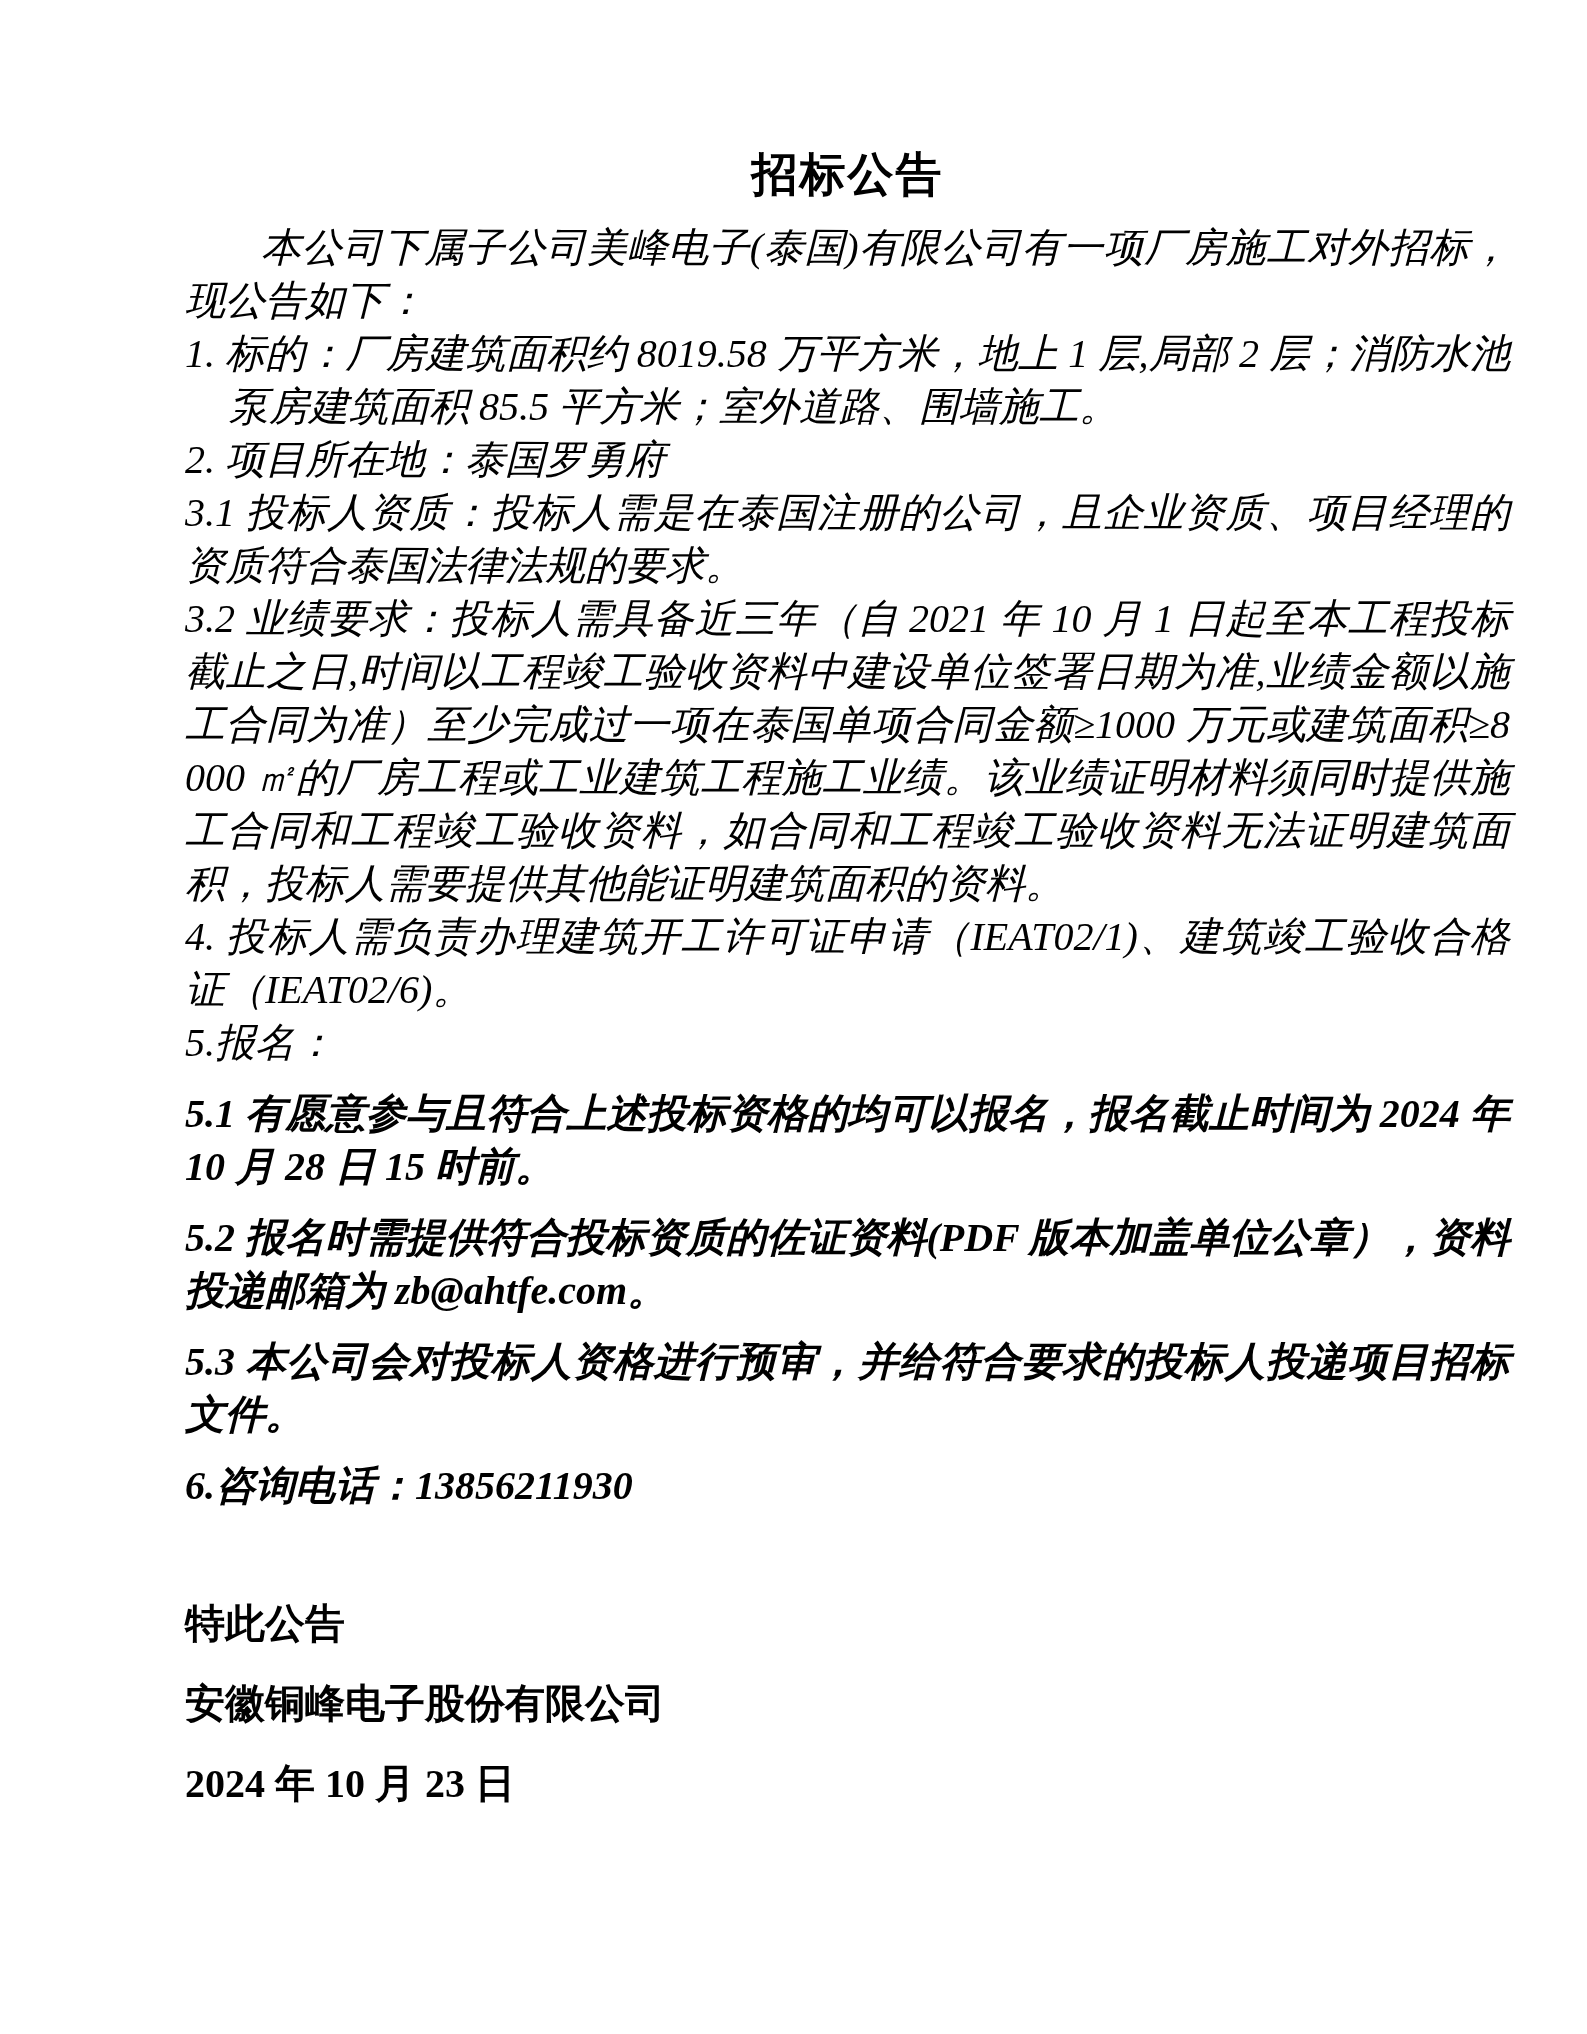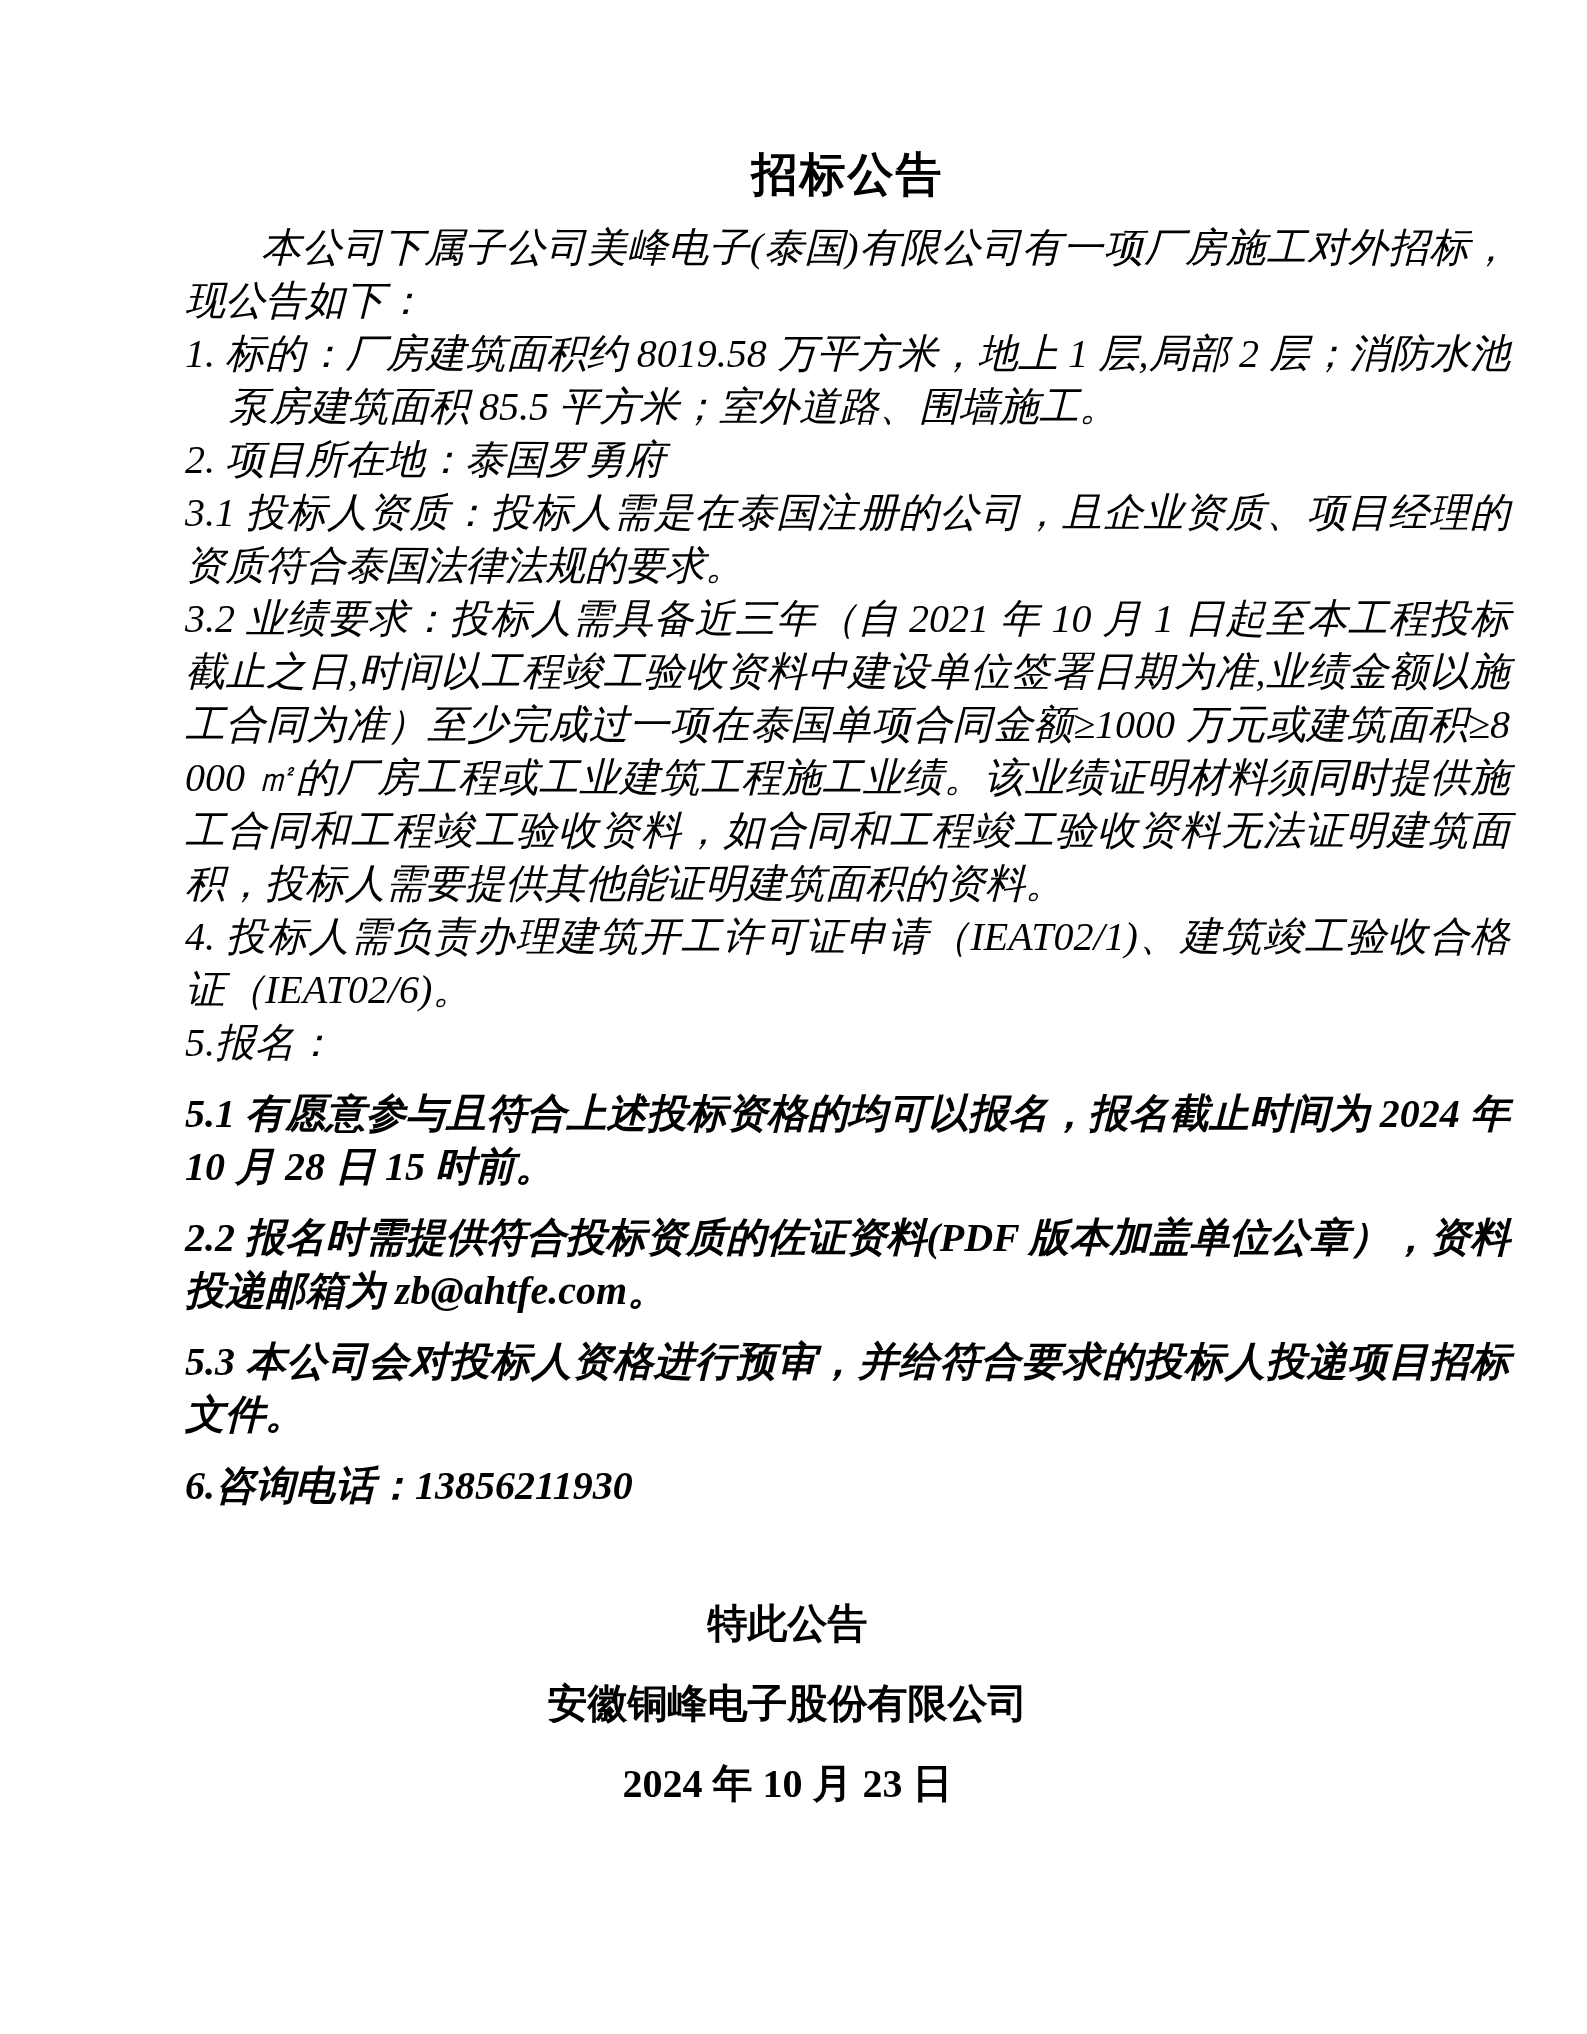--- a/index.html
+++ b/index.html
@@ -44,21 +44,21 @@
   }
   .spaced {
     margin-top: 18px;
   }
   .bold {
     font-weight: 700;
   }
   .signature {
     margin-top: 85px;
     padding-right: 120px;
-    text-align: center;
+    text-align: left;
     font-weight: 700;
   }
   .sig-line {
     margin: 0;
   }
   .sig-line + .sig-line {
     margin-top: 27px;
   }
 </style>
 </head>
@@ -78,21 +78,21 @@
   <p class="para">3.1 投标人资质：投标人需是在泰国注册的公司，且企业资质、项目经理的资质符合泰国法律法规的要求。</p>
 
   <p class="para">3.2 业绩要求：投标人需具备近三年（自 2021 年 10 月 1 日起至本工程投标截止之日,时间以工程竣工验收资料中建设单位签署日期为准,业绩金额以施工合同为准）至少完成过一项在泰国单项合同金额≥1000 万元或建筑面积≥8000 ㎡的厂房工程或工业建筑工程施工业绩。该业绩证明材料须同时提供施工合同和工程竣工验收资料，如合同和工程竣工验收资料无法证明建筑面积，投标人需要提供其他能证明建筑面积的资料。</p>
 
   <p class="para">4. 投标人需负责办理建筑开工许可证申请（IEAT02/1)、建筑竣工验收合格证（IEAT02/6)。</p>
 
   <p class="para">5.报名：</p>
 
   <p class="para bold spaced">5.1 有愿意参与且符合上述投标资格的均可以报名，报名截止时间为 2024 年 10 月 28 日 15 时前。</p>
 
-  <p class="para bold spaced">2.2 报名时需提供符合投标资质的佐证资料(PDF 版本加盖单位公章），资料投递邮箱为 zb@ahtfe.com。</p>
+  <p class="para bold spaced">5.2 报名时需提供符合投标资质的佐证资料(PDF 版本加盖单位公章），资料投递邮箱为 zb@ahtfe.com。</p>
 
   <p class="para bold spaced">5.3 本公司会对投标人资格进行预审，并给符合要求的投标人投递项目招标文件。</p>
 
   <p class="para bold spaced">6.咨询电话：13856211930</p>
 
   <div class="signature">
     <p class="sig-line">特此公告</p>
     <p class="sig-line">安徽铜峰电子股份有限公司</p>
     <p class="sig-line">2024 年 10 月 23 日</p>
   </div>

